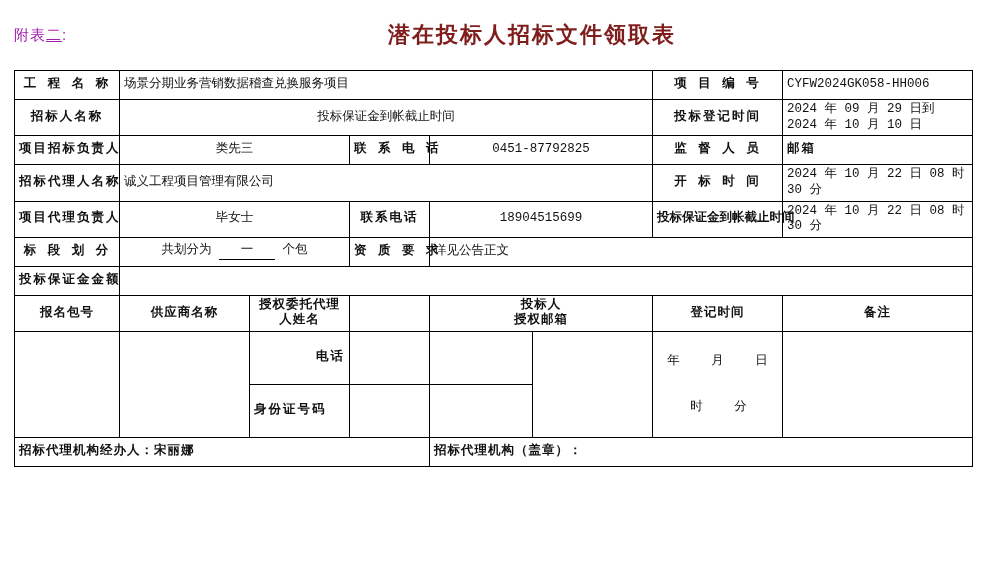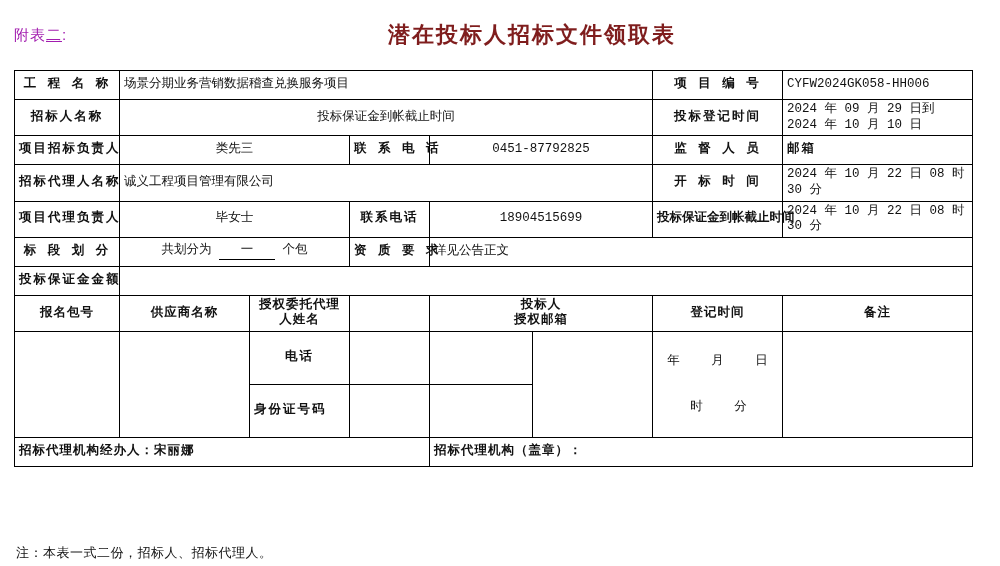--- a/index.html
+++ b/index.html
@@ -225,21 +225,21 @@
         <div>投标人</div>
         <div>授权邮箱</div>
       </td>
       <td class="hdr">登记时间</td>
       <td class="hdr">备注</td>
     </tr>
 
     <tr>
       <td class="blank" rowspan="2"></td>
       <td class="blank" rowspan="2"></td>
-      <td class="tall2" style="text-align:center;font-weight:bold;letter-spacing:2px;height:48px">电话</td>
+      <td class="tall2" style="text-align:right;font-weight:bold;letter-spacing:2px;height:48px">电话</td>
       <td class="tall2" style="height:48px"></td>
       <td class="tall2" style="height:48px"></td>
       <td class="tall2" rowspan="2"></td>
       <td rowspan="2" class="split-cell">
         <div class="date-stack">
           <div class="r1">年   月   日</div>
           <div class="r2">时   分</div>
         </div>
       </td>
       <td rowspan="2"></td>
@@ -250,15 +250,14 @@
       <td style="height:48px"></td>
     </tr>
 
     <tr class="sign-row">
       <td colspan="4">招标代理机构经办人：宋丽娜</td>
       <td colspan="4">招标代理机构（盖章）：</td>
     </tr>
   </tbody>
     </table>
 
-  <div class="footnote">注：本表一式二份，招标人、招标代理人。</div>
 
 </div>
 
 </body></html>

